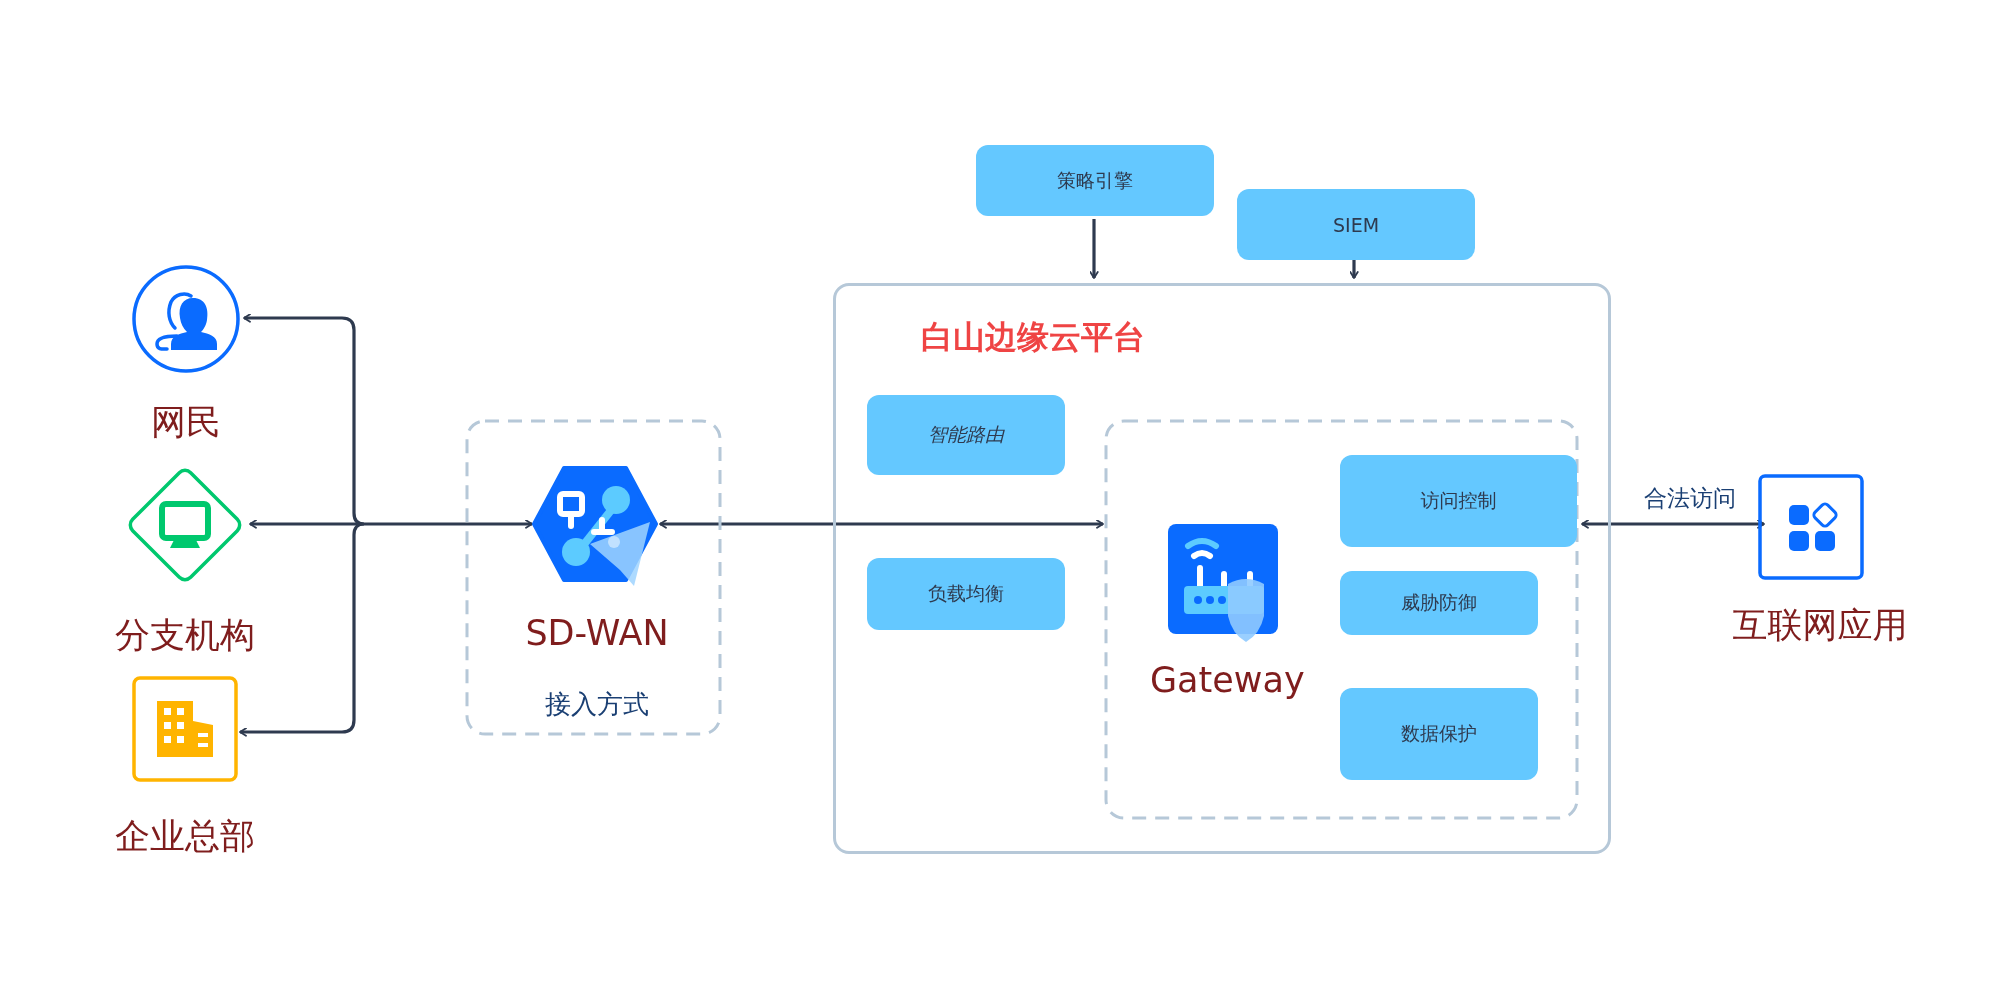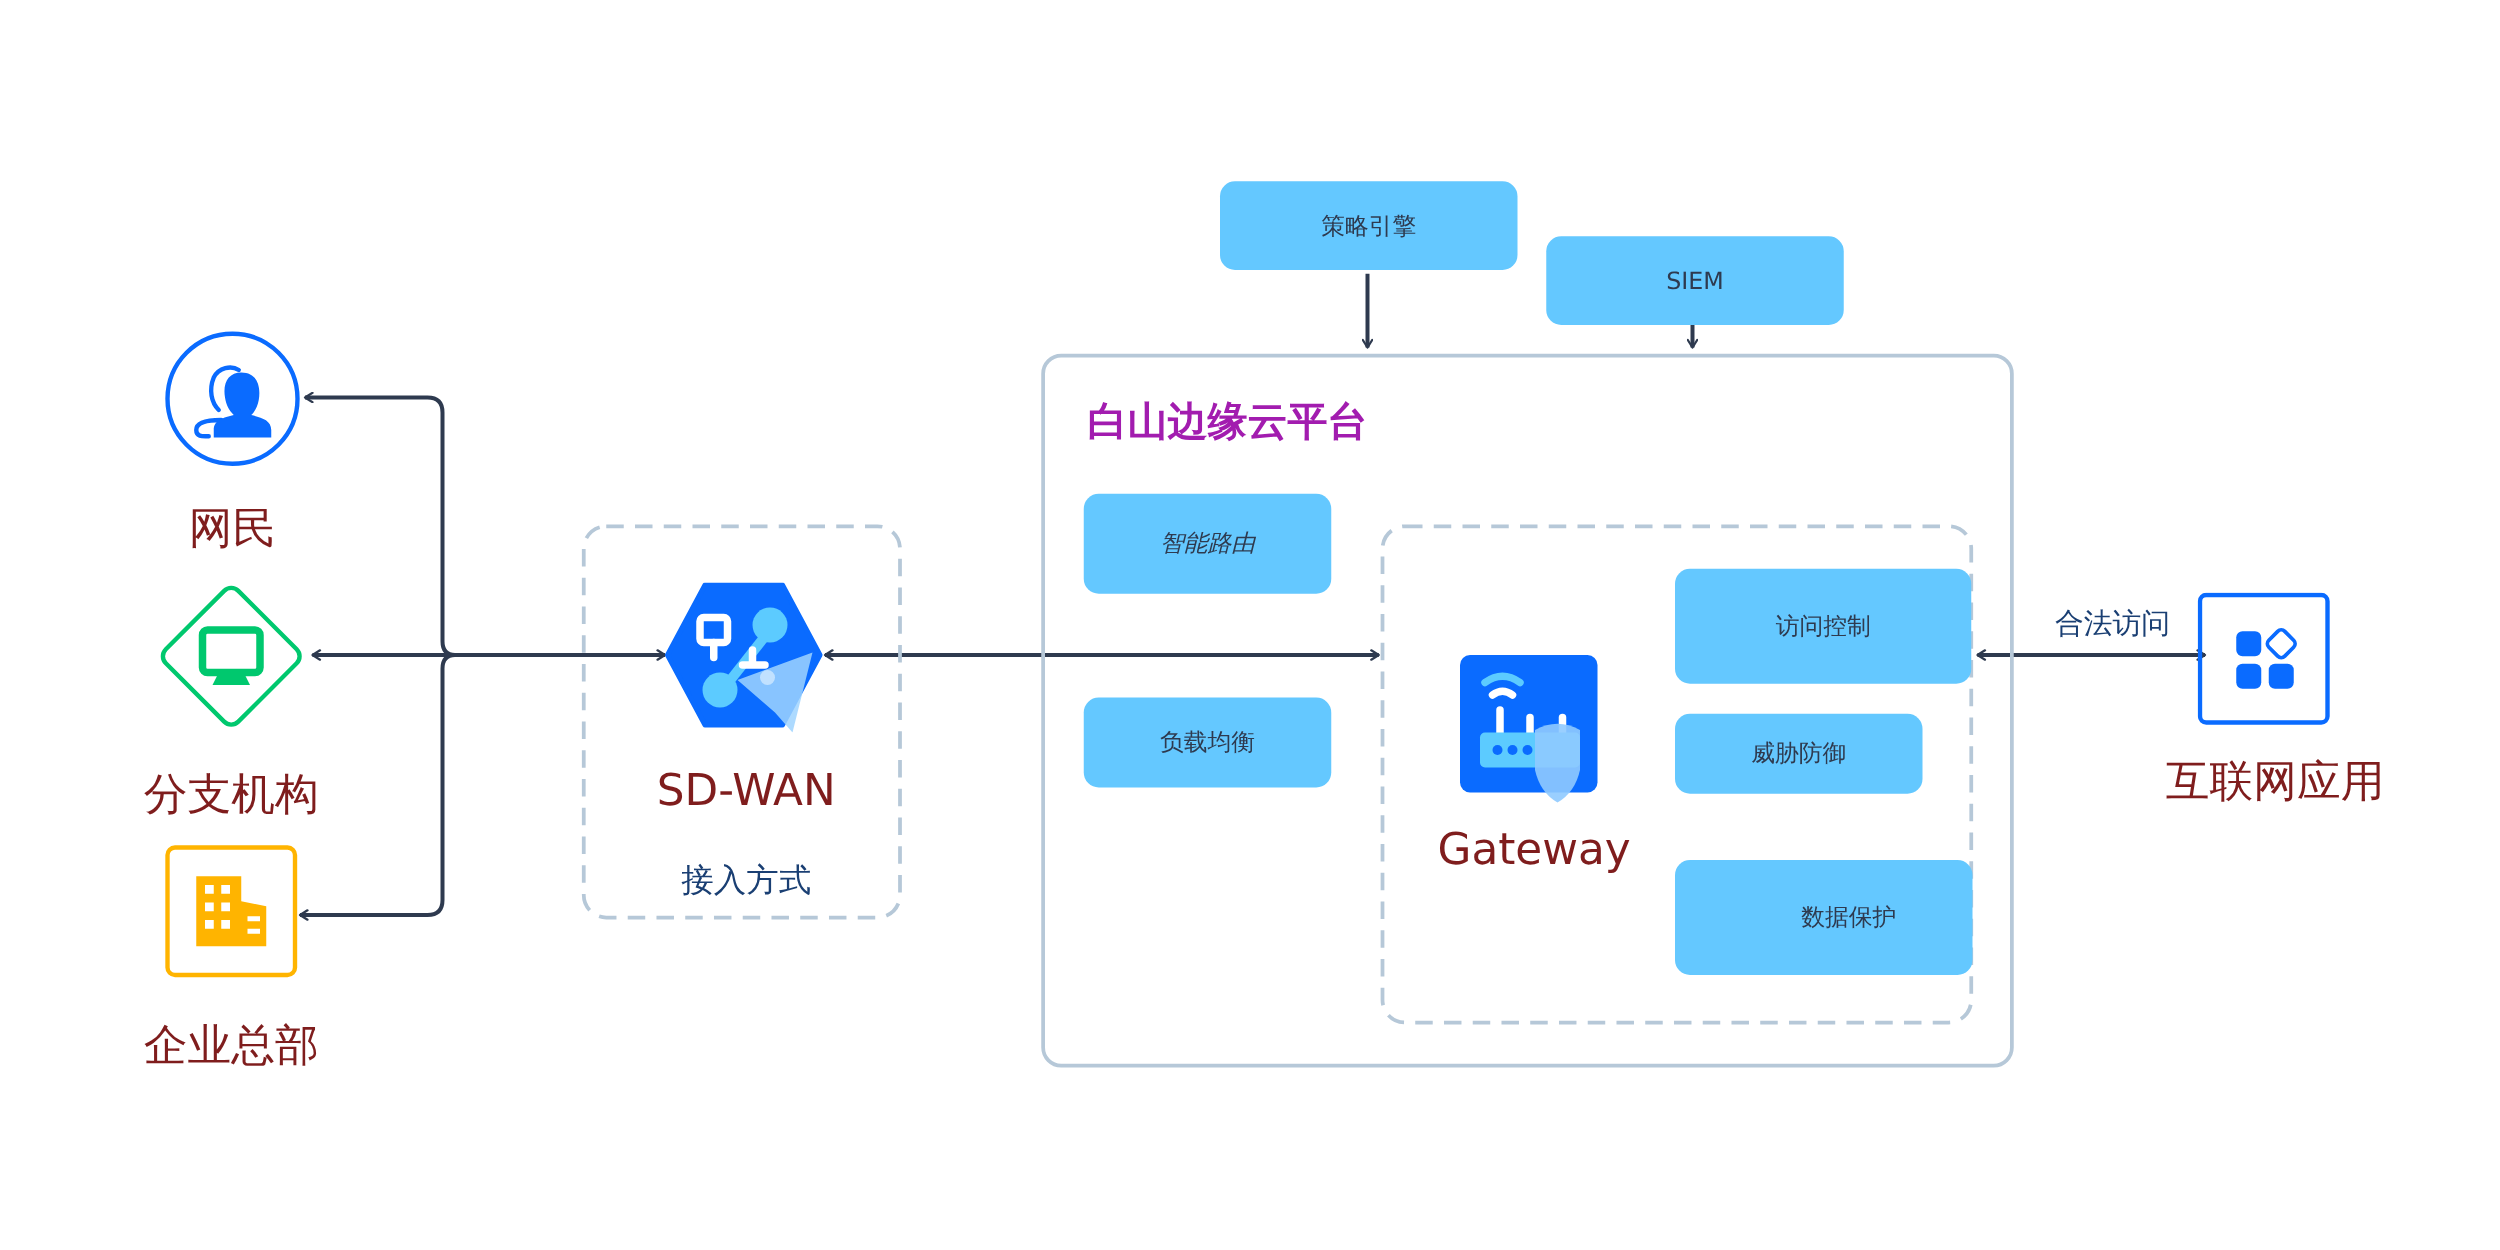--- a/index.html
+++ b/index.html
@@ -4,21 +4,21 @@
 <style>
   html, body { margin:0; padding:0; background:#ffffff; }
   body { width:2000px; height:1000px; position:relative; overflow:hidden;
          font-family:"DejaVu Sans","Liberation Sans",sans-serif; color:#2e3a4f; }
   .abs { position:absolute; }
   .label { position:absolute; font-size:35px; color:#7f1d1d; text-align:center; white-space:nowrap; }
   .cbox { position:absolute; background:#64c8ff; border-radius:12px; display:flex; align-items:center;
           justify-content:center; font-size:19px; color:#2e3a4f; }
   .platform { position:absolute; left:833px; top:283px; width:778px; height:571px;
               border:3px solid #b6c8d8; border-radius:16px; box-sizing:border-box; }
-  .platform-title { position:absolute; left:870px; top:316px; font-size:32px; color:#a21caf; font-weight:bold; }
+  .platform-title { position:absolute; left:921px; top:316px; font-size:32px; color:#ef4444; font-weight:bold; }
   svg.lines { position:absolute; left:0; top:0; }
   .sub { font-size:26px; color:#1a3f73; }
 </style>
 </head>
 <body>
 
 <svg class="lines" width="2000" height="1000" viewBox="0 0 2000 1000">
   <defs>
     <marker id="ah" viewBox="0 0 12 12" refX="10" refY="6" markerWidth="9" markerHeight="9" orient="auto-start-reverse" markerUnits="userSpaceOnUse">
       <path d="M2,1 L10,6 L2,11" fill="none" stroke="#2e3a4f" stroke-width="2.4" stroke-linecap="round" stroke-linejoin="round"></path>
@@ -112,21 +112,21 @@
     <circle cx="30" cy="76" r="4" fill="#0a6bff"></circle>
       <circle cx="42" cy="76" r="4" fill="#0a6bff"></circle>
       <circle cx="54" cy="76" r="4" fill="#0a6bff"></circle>
     <path d="M60,60 Q78,50 96,60 L96,92 Q92,110 78,118 Q64,110 60,92 Z" fill="#8fcaff" opacity="0.9"></path>
   </svg>
 </div>
 <div class="label" style="left:1150px;top:660px;width:146px;">Gateway</div>
 
 <div class="cbox" style="left:1340px;top:455px;width:237px;height:92px;">访问控制</div>
 <div class="cbox" style="left:1340px;top:571px;width:198px;height:64px;">威胁防御</div>
-<div class="cbox" style="left:1340px;top:688px;width:198px;height:92px;padding-left:40px;">数据保护</div>
+<div class="cbox" style="left:1340px;top:688px;width:198px;height:92px;">数据保护</div>
 
 <div class="label sub" style="left:1620px;top:483px;width:140px;font-size:23px;">合法访问</div>
 <div class="abs" style="left:1758px;top:474px;width:106px;height:106px;">
   <svg width="106" height="106" viewBox="0 0 106 106">
     <rect x="2" y="2" width="102" height="102" rx="5" fill="none" stroke="#0a6bff" stroke-width="3.5"></rect>
     <rect x="31" y="31" width="20" height="20" rx="5" fill="#0a6bff"></rect>
     <rect x="58" y="32" width="18" height="18" rx="4" transform="rotate(45 67 41)" fill="none" stroke="#0a6bff" stroke-width="3"></rect>
     <rect x="31" y="57" width="20" height="20" rx="5" fill="#0a6bff"></rect>
     <rect x="57" y="57" width="20" height="20" rx="5" fill="#0a6bff"></rect>
   </svg>

